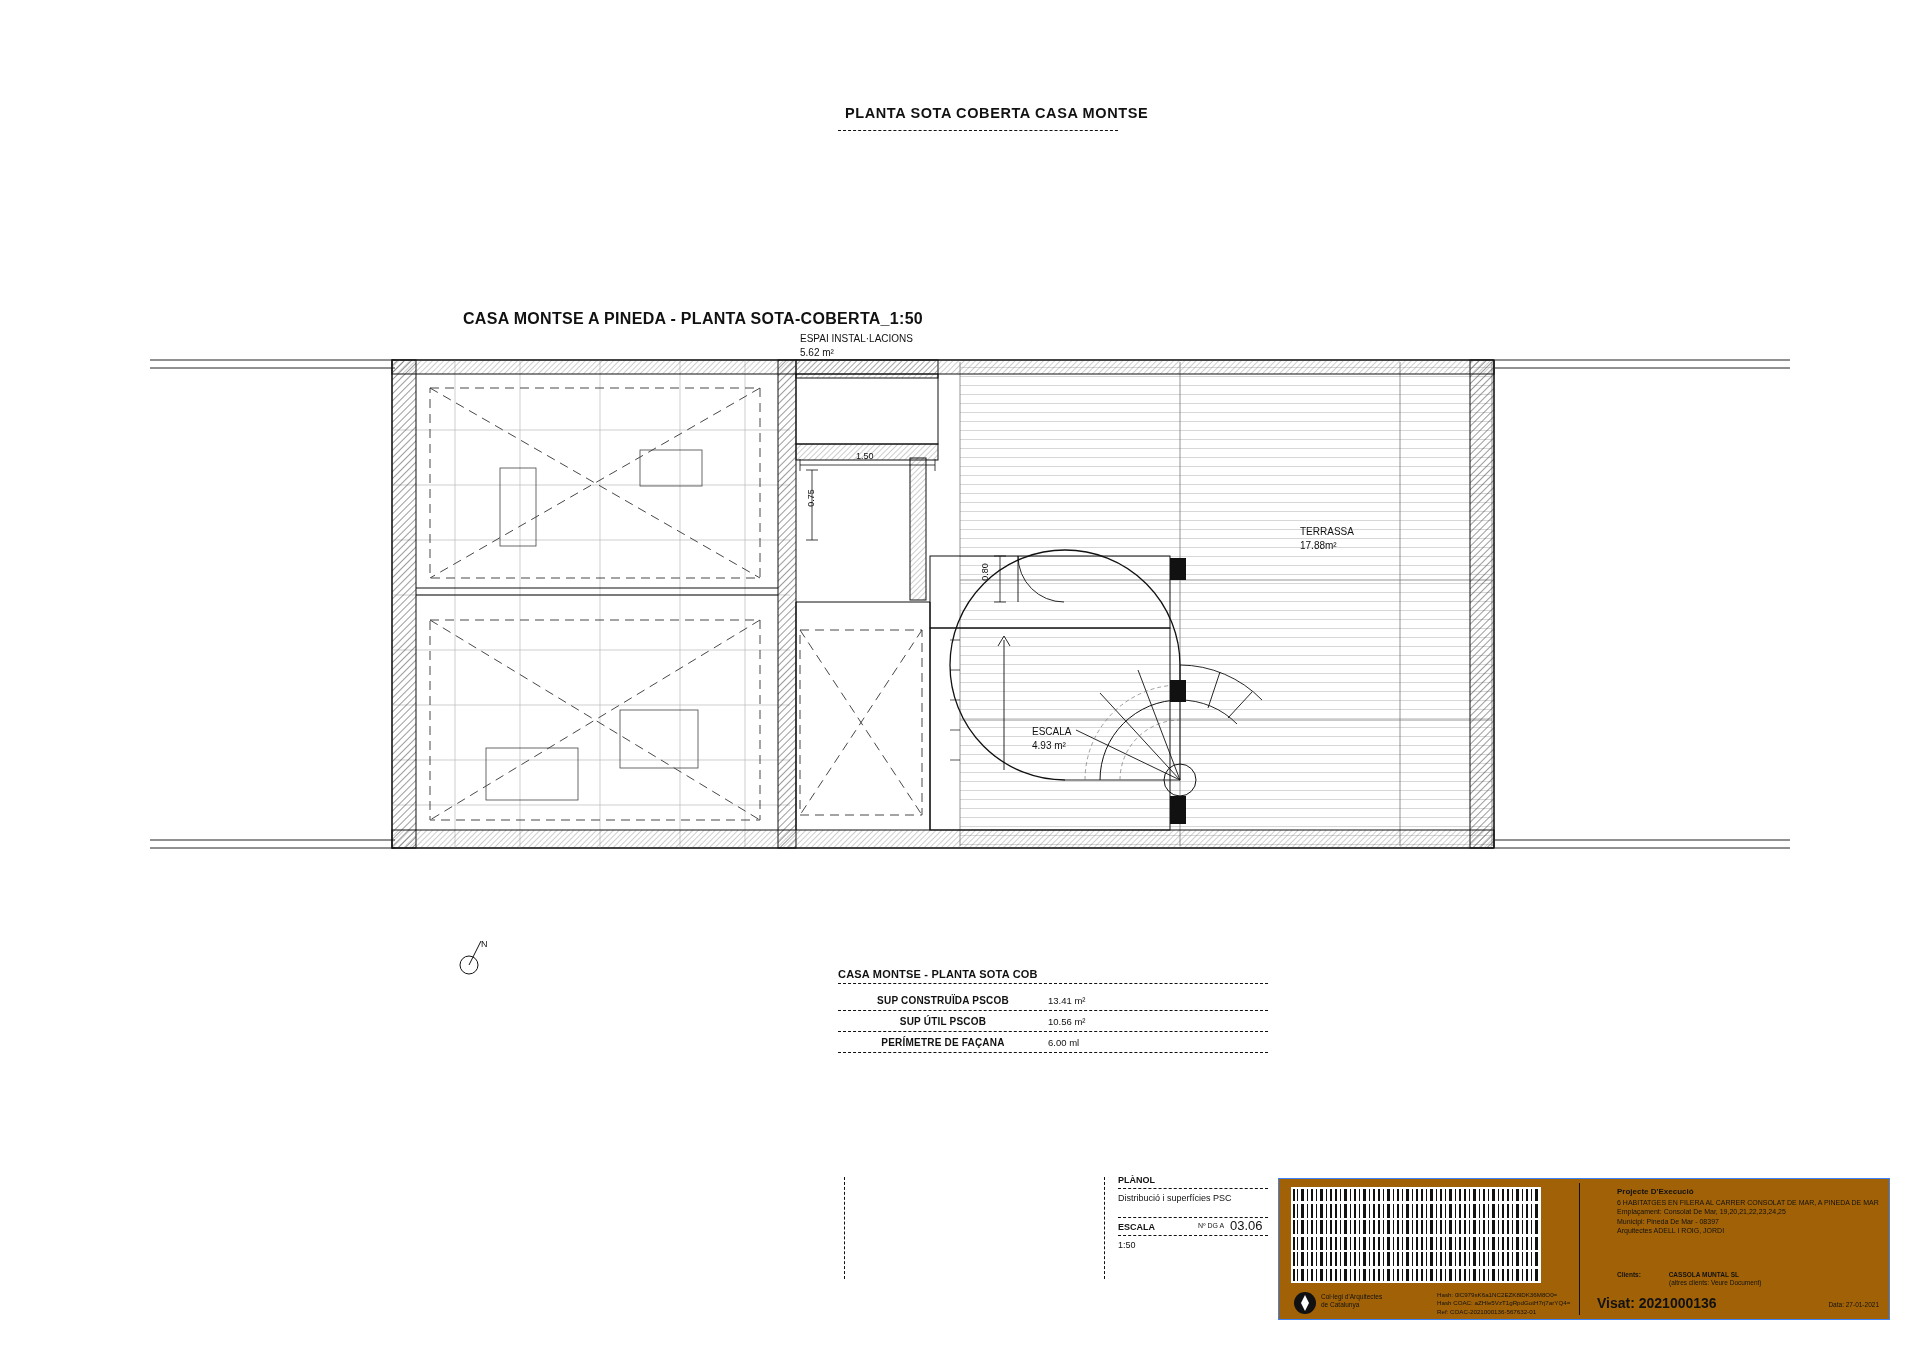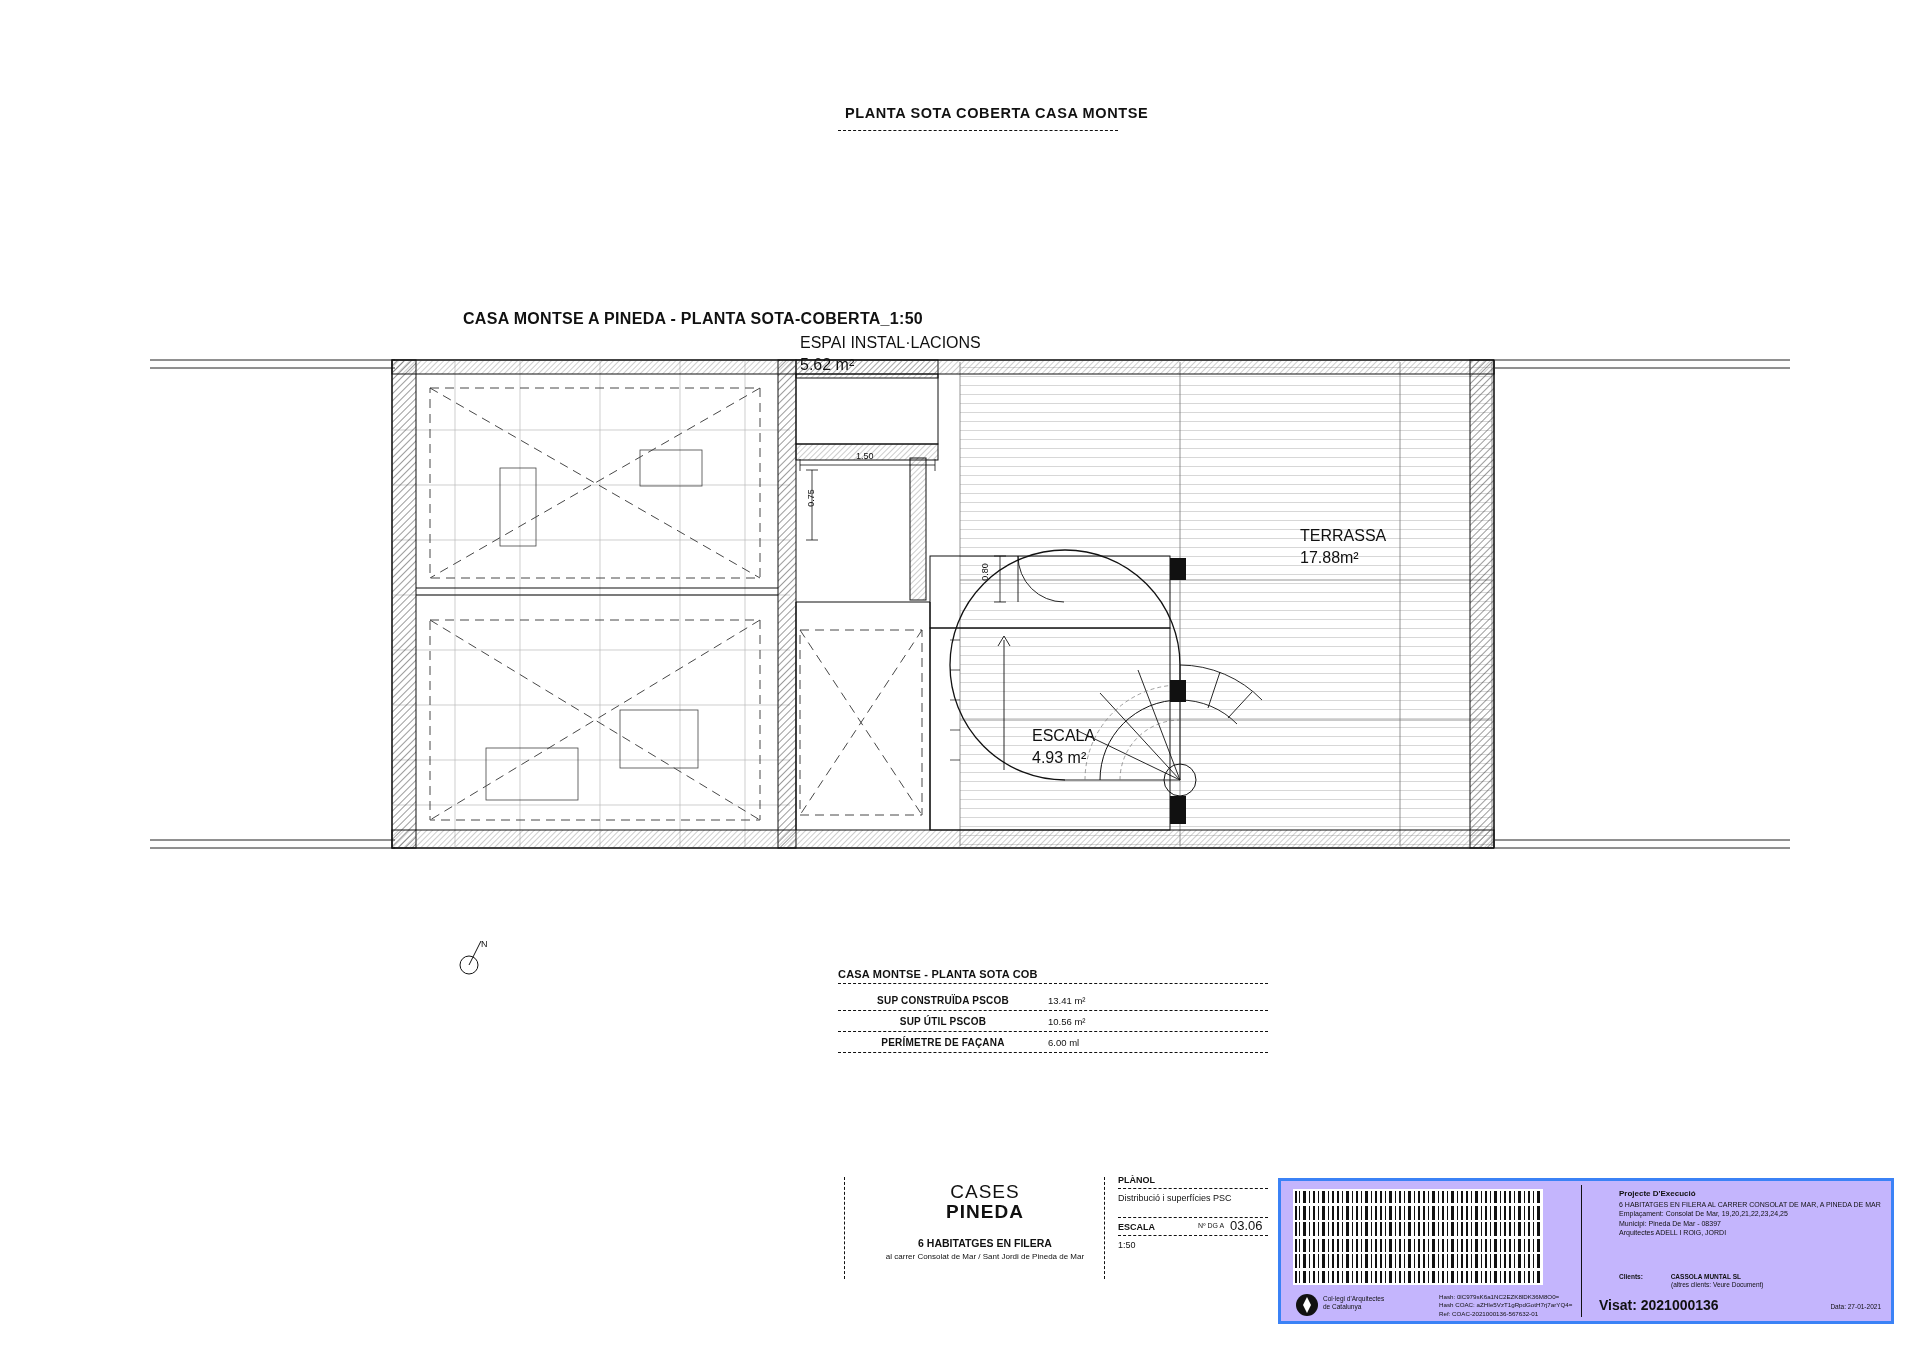--- a/index.html
+++ b/index.html
@@ -28,21 +28,21 @@
     position:absolute; left:463px; top:310px;
     font-size:16px; font-weight:bold; letter-spacing:.3px;
   }
 
   
   .drawing { position:absolute; left:0; top:340px; width:1920px; height:560px; }
 
   svg { display:block; }
 
   
-  .lbl { position:absolute; font-size:16px; color:#111; line-height:1.35; }
+  .lbl { position:absolute; font-size:10px; color:#111; line-height:1.35; }
   .lbl.small { font-size:9px; }
   .lbl .l2 { display:block; }
 
   
   .north { position:absolute; left:455px; top:935px; width:40px; height:50px; }
 
   
   .surf { position:absolute; left:838px; top:968px; width:430px; }
   .surf h4 {
     margin:0 0 3px 0; font-size:11px; font-weight:bold; letter-spacing:.2px;
@@ -67,21 +67,21 @@
   .tb-b { font-weight:bold; }
   .tb-dash { border-top:1px dashed #111; height:0; margin:3px 0 4px 0; }
   .tb-vsep { position:absolute; top:2px; height:102px; border-left:1px dashed #111; }
 
   .cases-big { font-size:19px; letter-spacing:1px; }
   .cases-big .p2 { font-weight:bold; }
 
   
   .visa {
     position:absolute; left:1278px; top:1178px; width:610px; height:140px;
-    border:3px solid #3b82f6; background:#c4b5fd;
+    border:1px solid #3b82f6; background:#a16207;
   }
   .visa .bar {
     position:absolute; left:12px; top:8px; width:250px; height:96px;
   }
   .visa .vsep { position:absolute; top:4px; bottom:4px; border-left:1px solid #111; }
   .visa .coac-logo {
     position:absolute; left:14px; top:112px; width:24px; height:24px;
   }
   .visa .coac-txt { position:absolute; left:42px; top:114px; font-size:6.5px; line-height:1.25; }
   .visa .hash { position:absolute; left:158px; top:112px; font-size:6.2px; line-height:1.35; }
@@ -322,28 +322,20 @@
       <span class="k">PERÍMETRE DE FAÇANA</span>
       <span class="v">6.00 ml</span>
     </div>
   </div>
 
   <div class="titleblock">
     <div class="tb-vsep" style="left:184px;"></div>
     <div class="tb-vsep" style="left:444px;"></div>
 
 
-    <div class="tb-col tb-mid">
-      <div class="cases-big" style="margin-top:6px;">
-        <span>CASES</span>
-        <span class="p2" style="display:block; margin-top:-2px;">PINEDA</span>
-      </div>
-      <div class="tb-b" style="margin-top:14px; font-size:10.5px;">6 HABITATGES EN FILERA</div>
-      <div style="margin-top:3px; font-size:8px;">al carrer Consolat de Mar / Sant Jordi de Pineda de Mar</div>
-    </div>
 
     <div class="tb-col tb-right">
       <div class="tb-b">PLÀNOL</div>
       <div class="tb-dash"></div>
       <div>Distribució i superfícies PSC</div>
       <div class="tb-dash" style="margin-top:14px;"></div>
       <div style="position:relative;">
         <span class="tb-b">ESCALA</span>
         <span style="position:absolute; left:80px; top:0; font-size:7px;">Nº DG A</span>
         <span style="position:absolute; left:112px; top:-4px; font-size:13px;">03.06</span>

